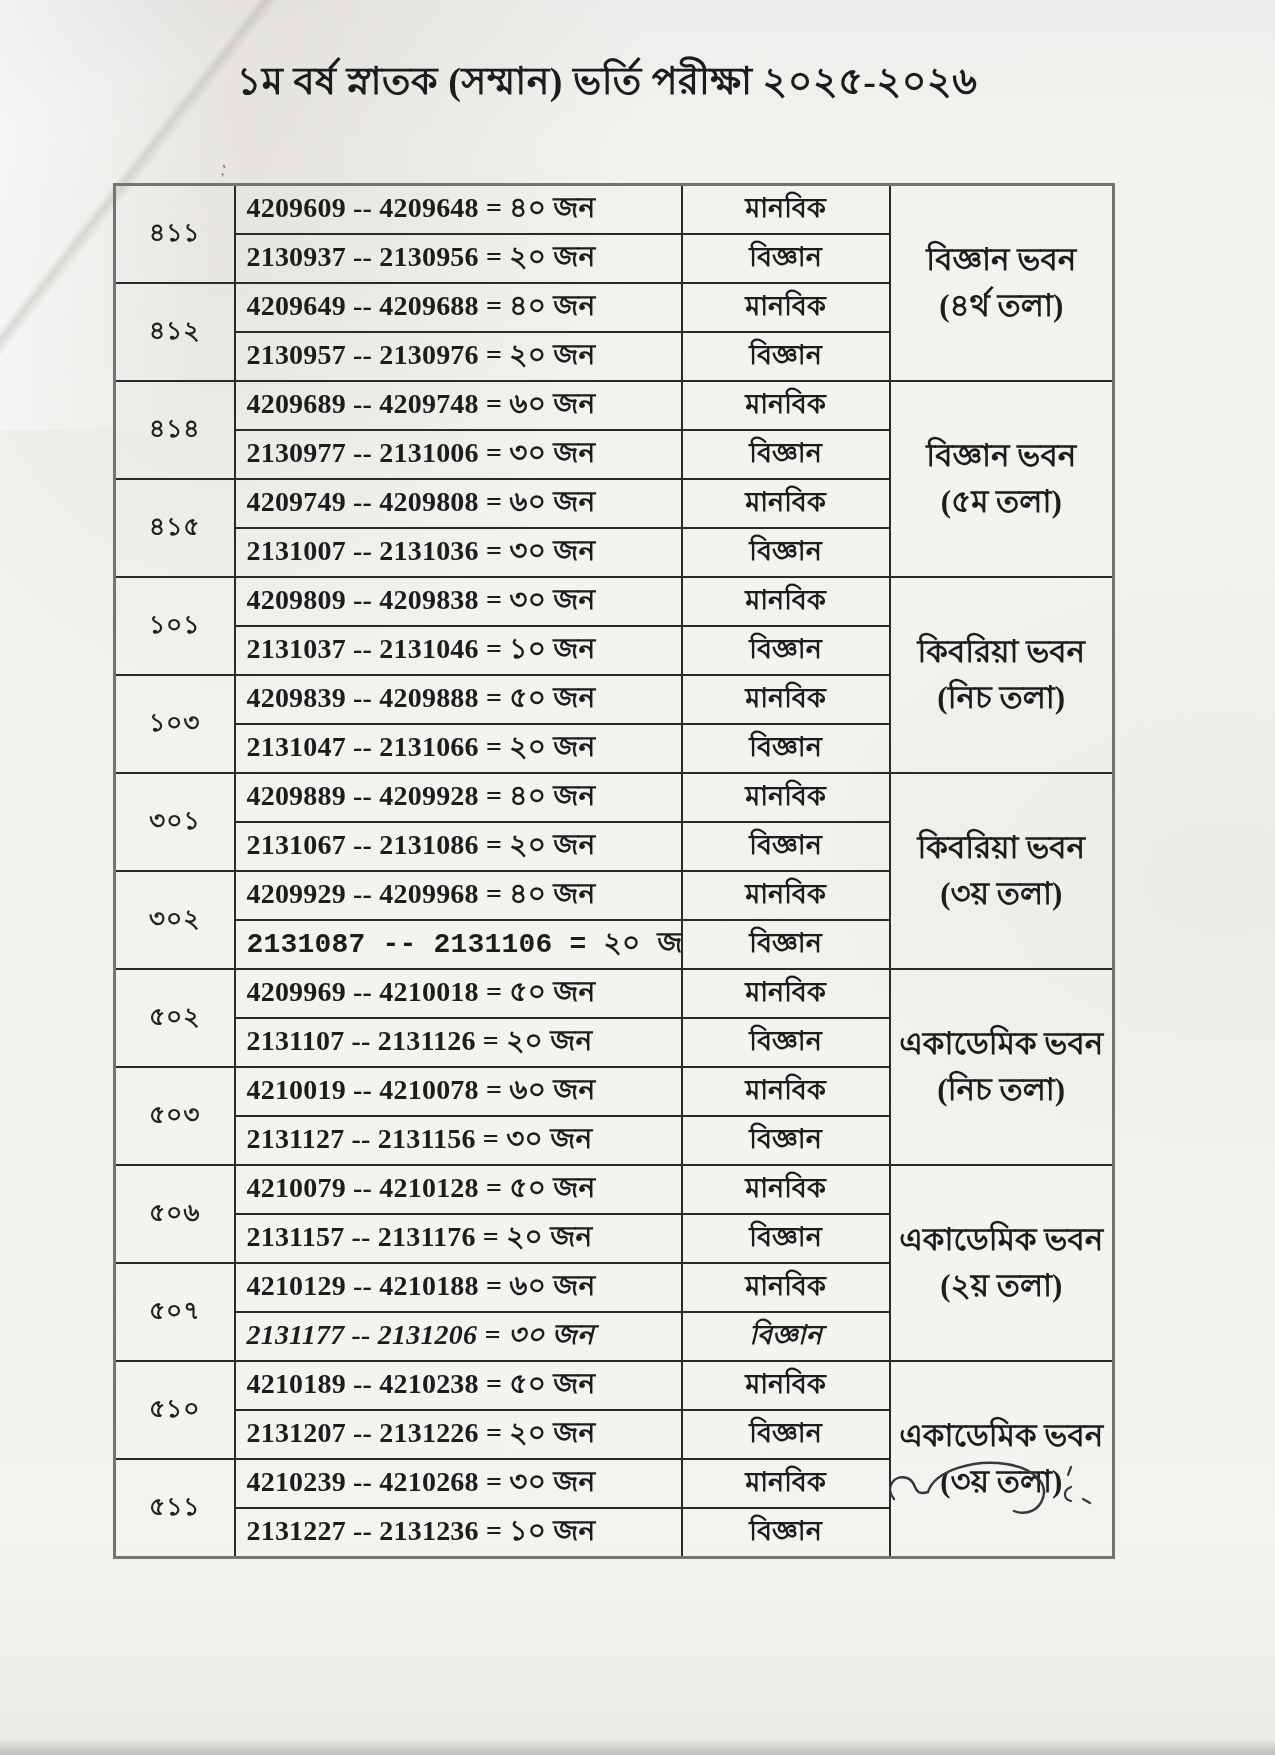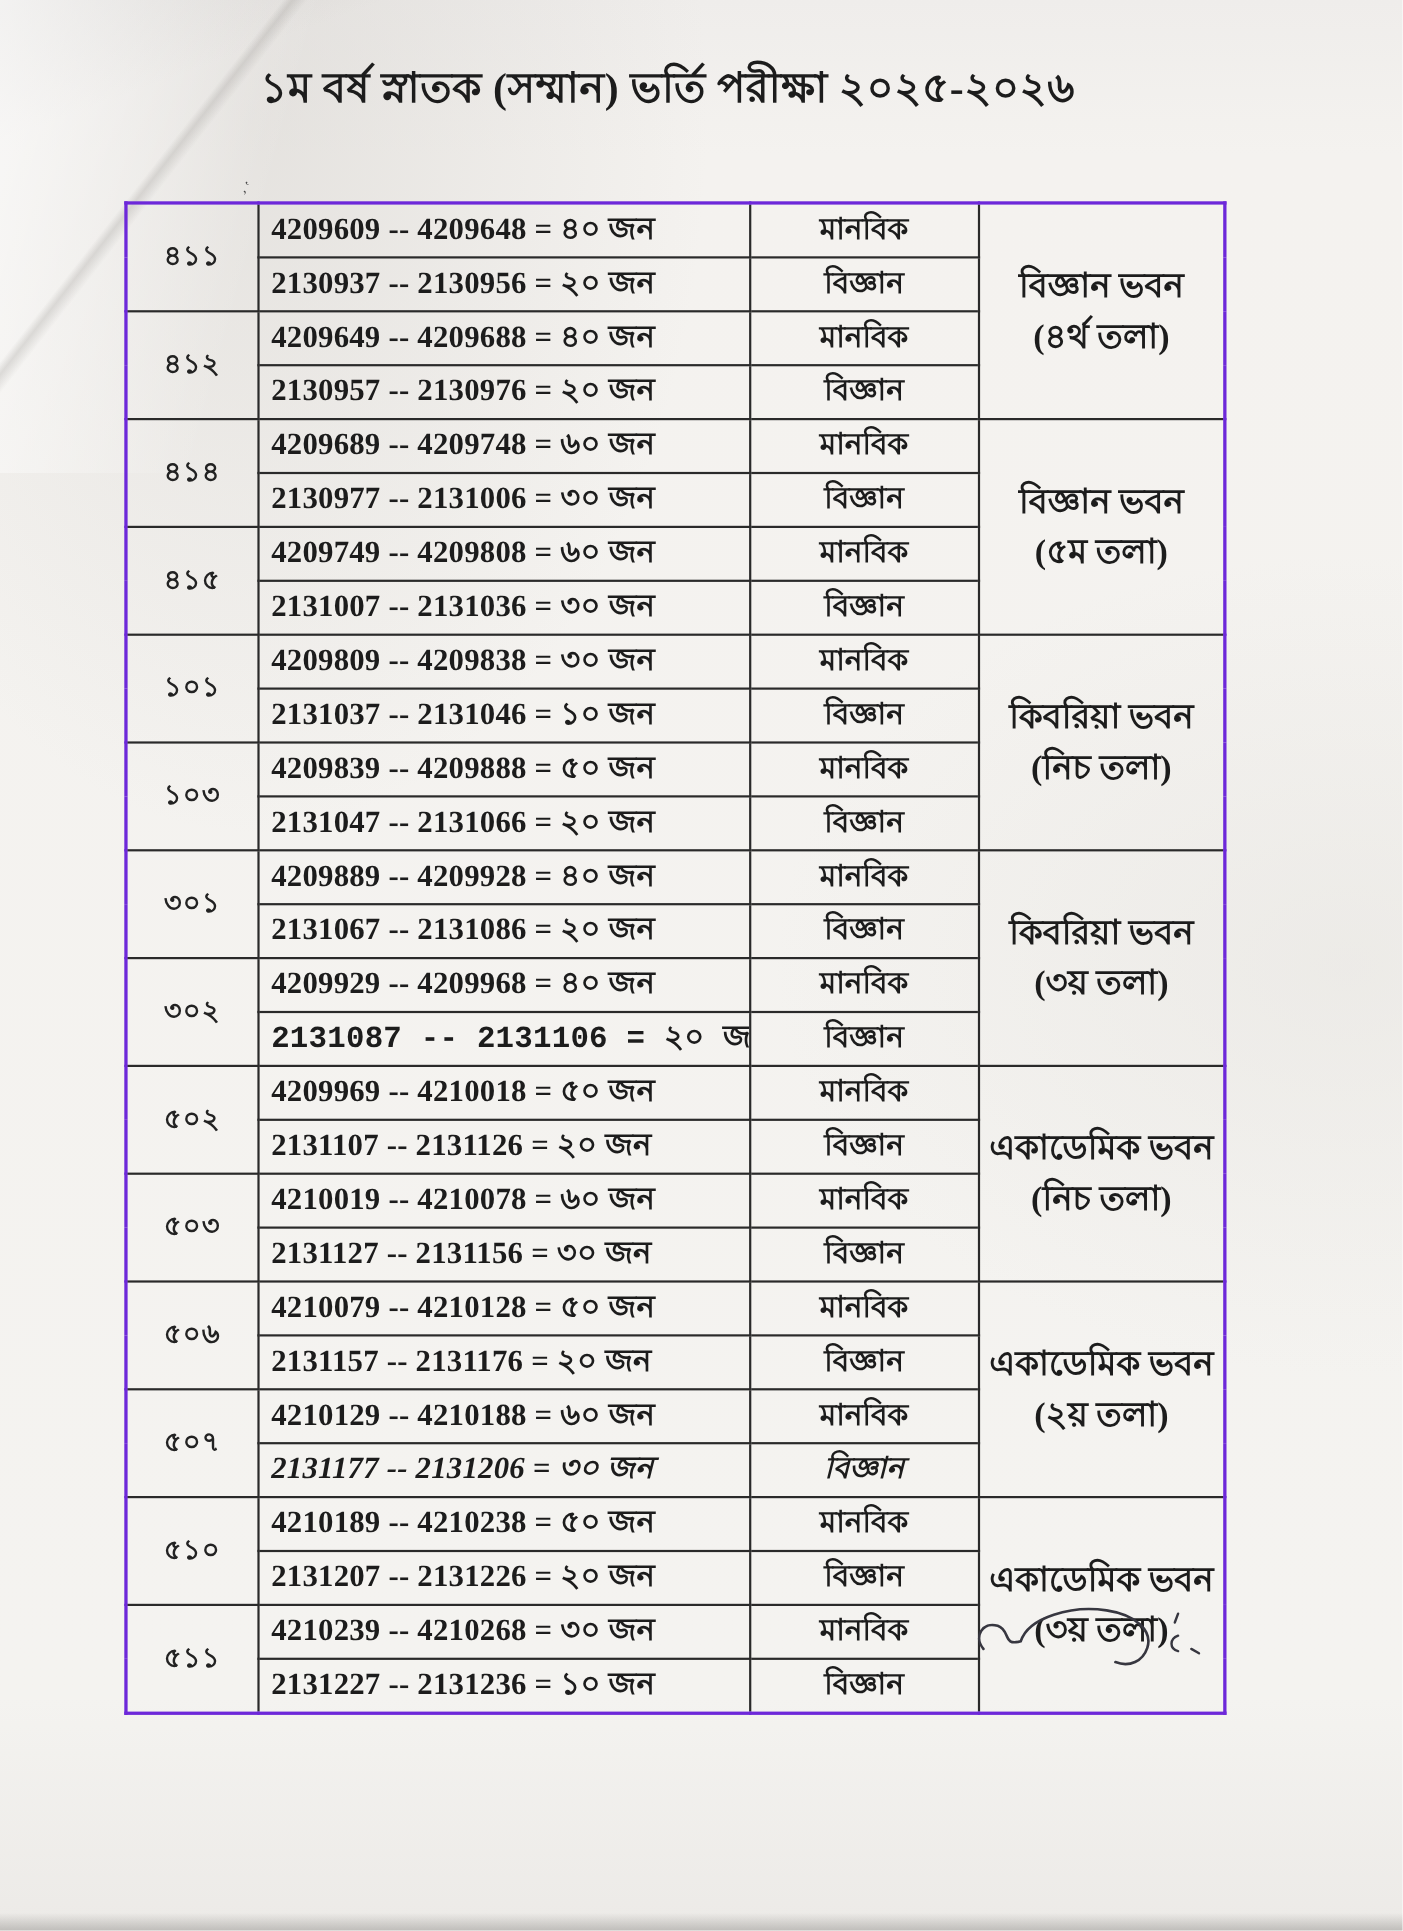--- a/index.html
+++ b/index.html
@@ -30,21 +30,21 @@
   }
   .title-wrap{
     position:absolute;top:60px;left:0;width:1170px;text-align:center;
     font-weight:700;letter-spacing:.5px;padding-left:22px;
   }
   .title-main{font-size:38px;line-height:1.15;margin:0;}
   .title-sub{font-size:35px;line-height:1.2;margin:8px 0 0 0;font-weight:700;}
   table.seating{
     position:absolute;left:113px;top:183px;width:999px;height:1102px;
     border-collapse:collapse;table-layout:fixed;
-    border:3px solid #6d28d9;
+    border:3px solid #737373;
   }
   table.seating td{
     border:2px solid #2a2a2a;
     font-weight:700;
     overflow:hidden;white-space:nowrap;
   }
   td.room{text-align:center;font-size:25px;letter-spacing:1px;color:#222;}
   td.roll{text-align:left;padding:0 4px 0 11px;font-size:28px;letter-spacing:.2px;}
   td.group{text-align:center;font-size:27px;}
   td.building{text-align:center;font-size:31px;line-height:1.5;white-space:normal;}

